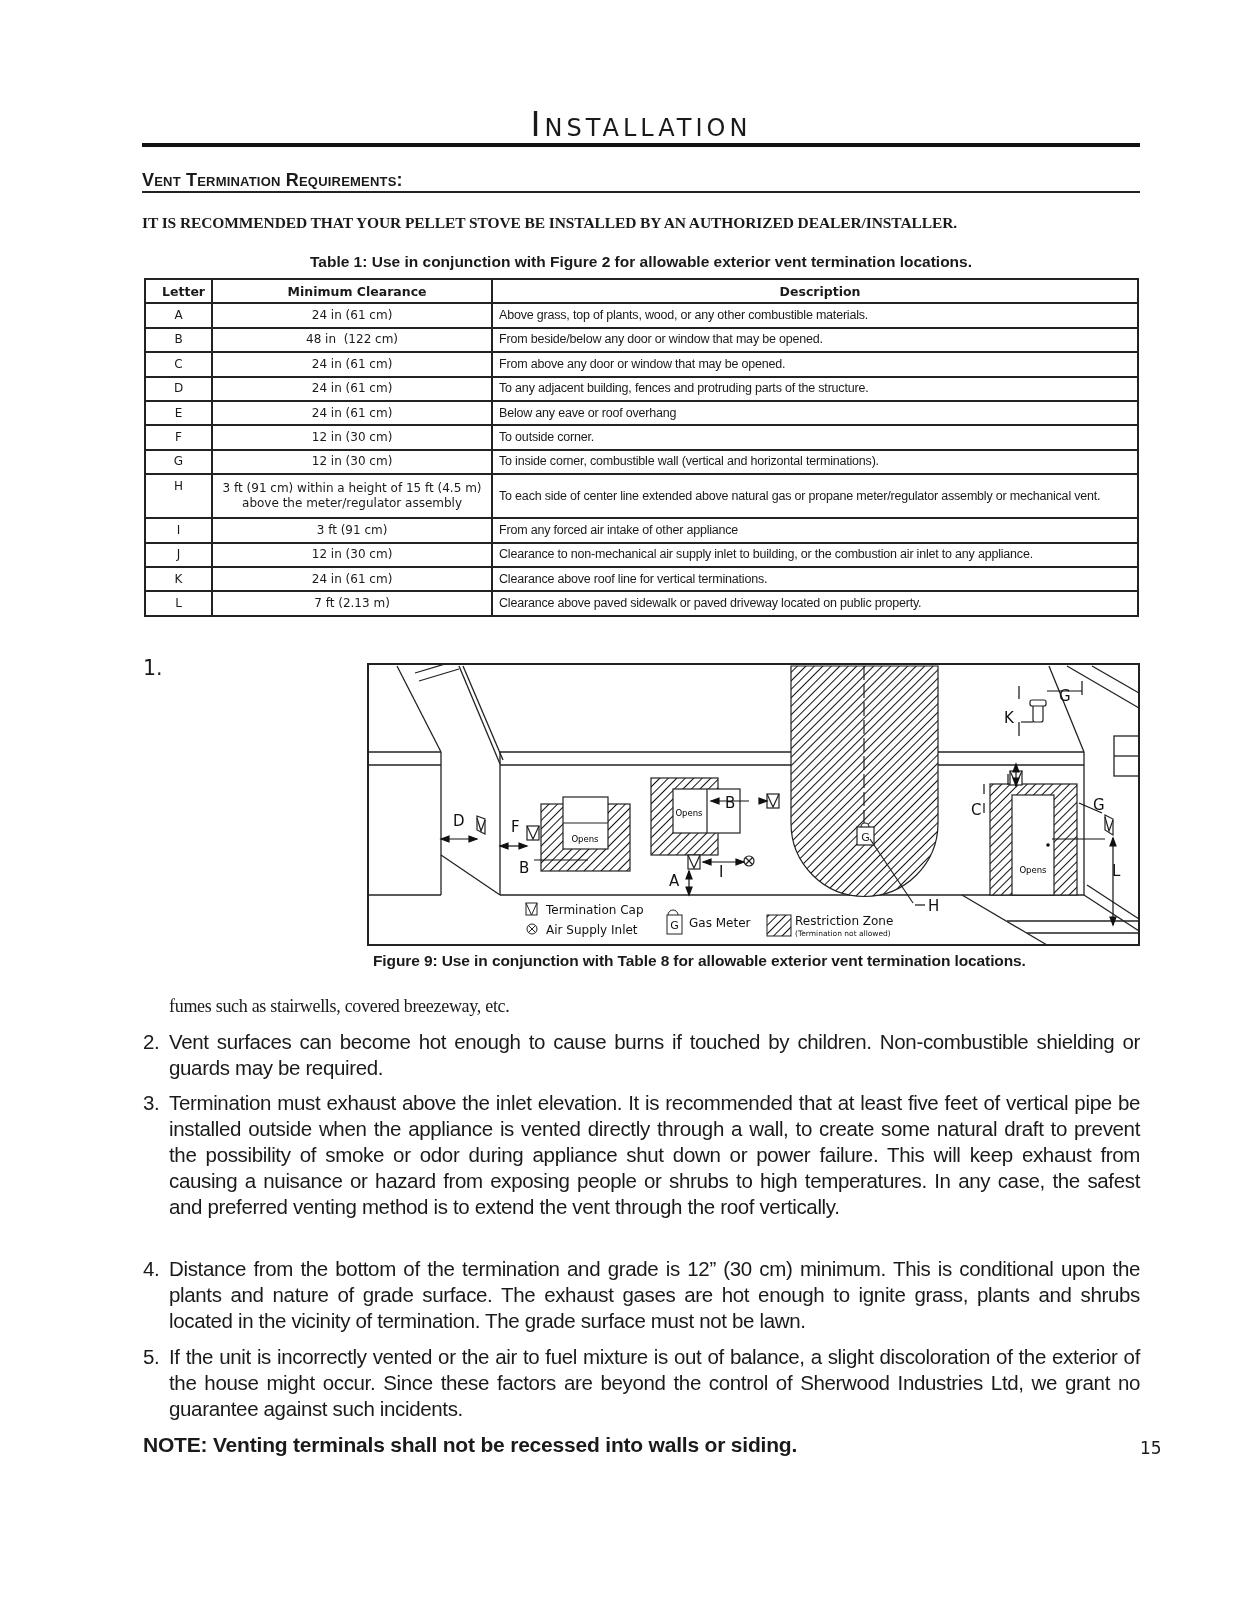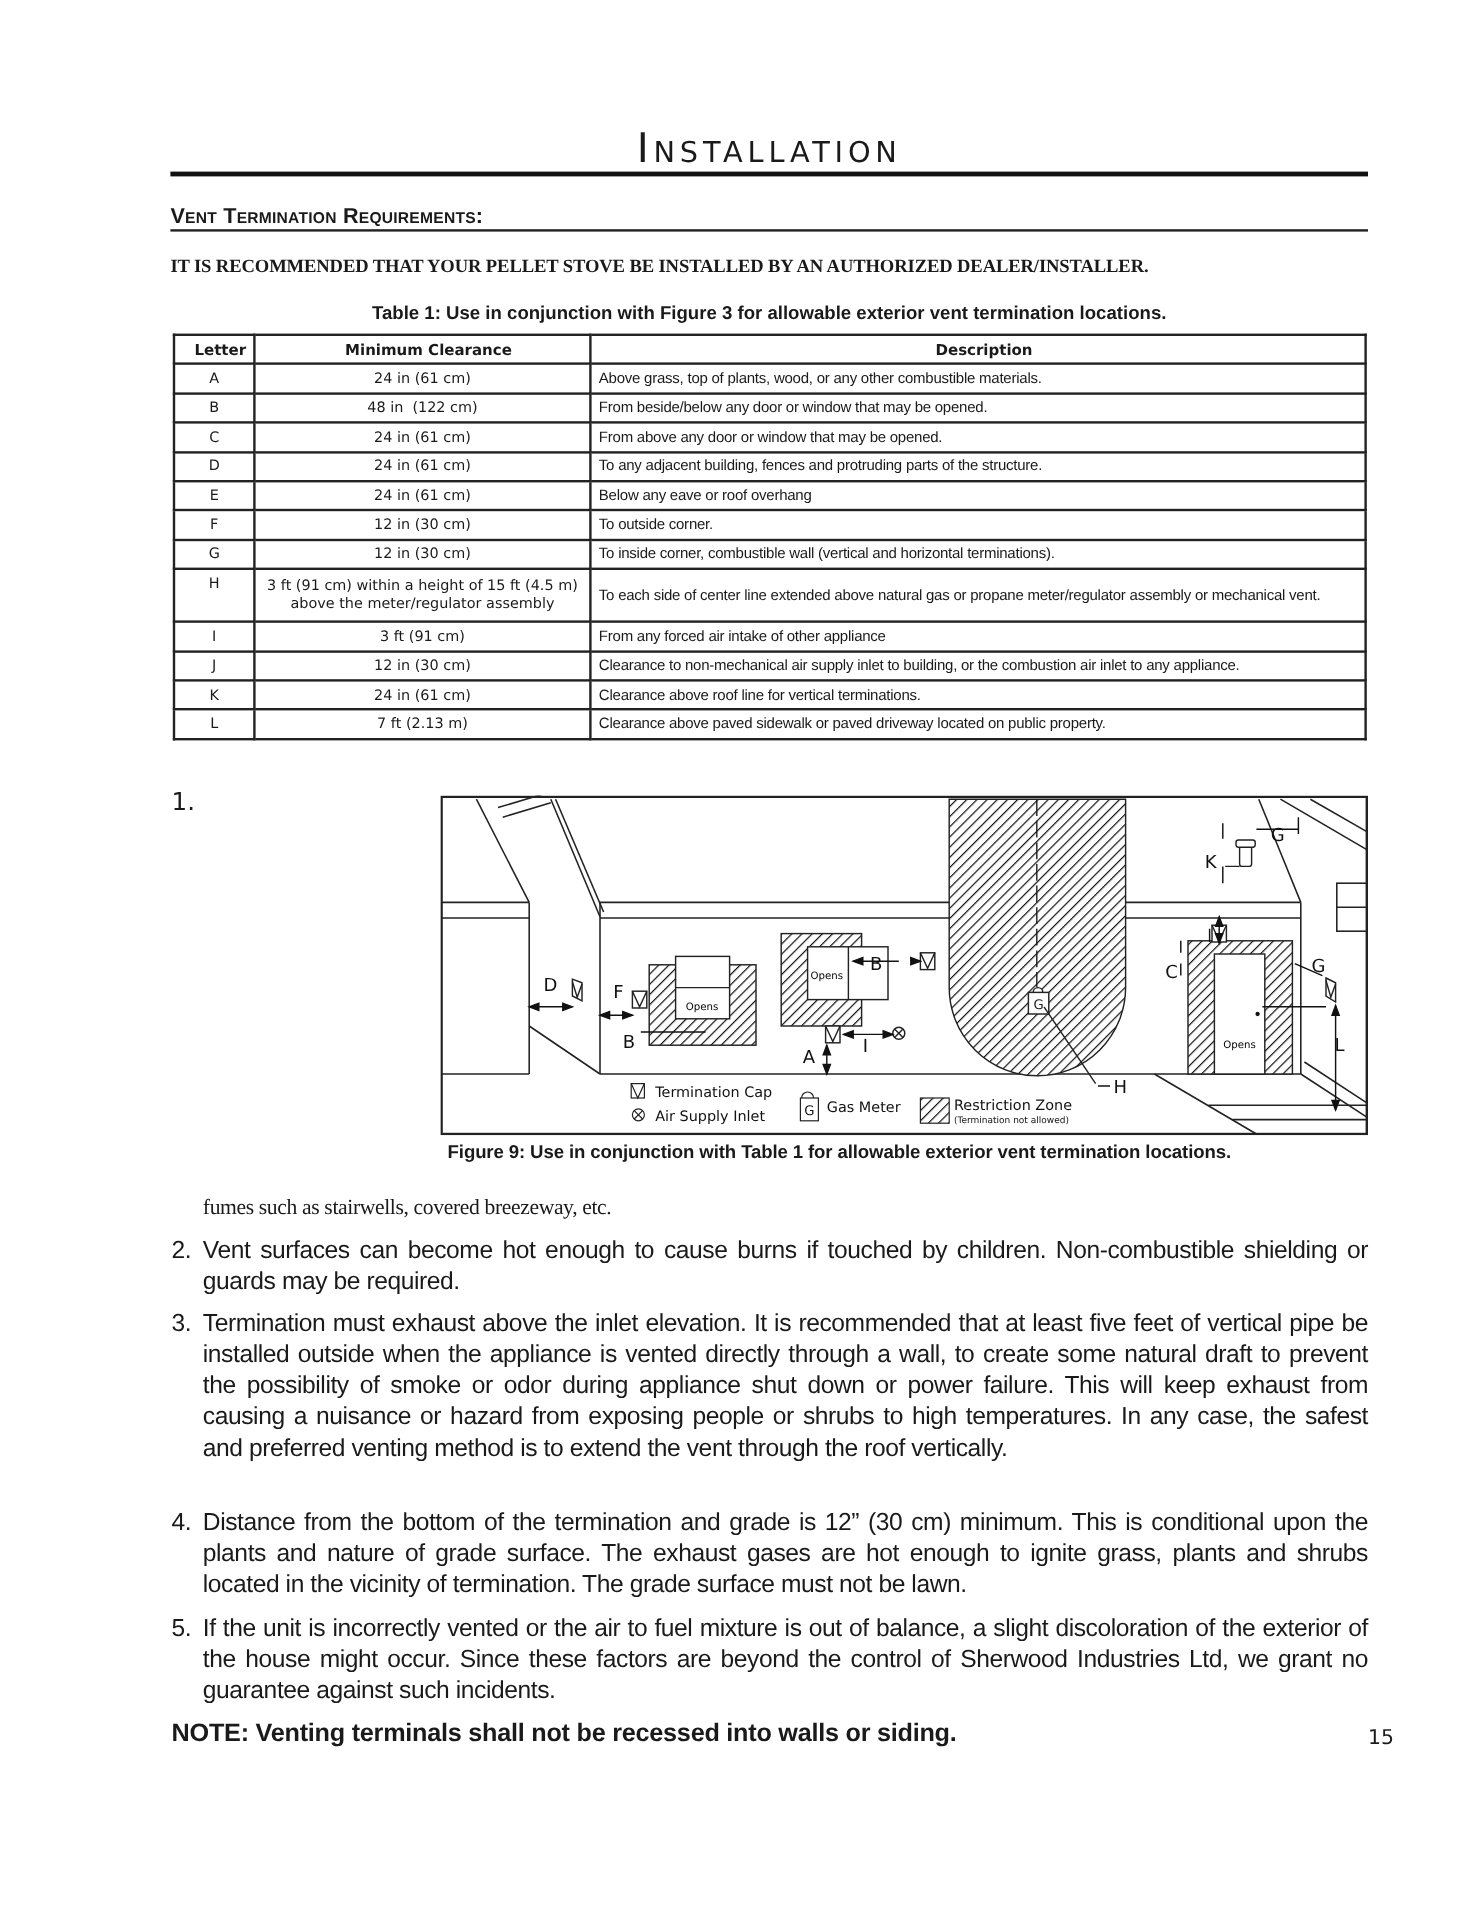--- a/index.html
+++ b/index.html
@@ -61,21 +61,21 @@
 <body>
 
 <div class="page-title">Installation</div>
 <div class="title-rule"></div>
 
 <div class="section-heading">Vent Termination Requirements:</div>
 <div class="section-rule"></div>
 
 <div class="recommend">IT IS RECOMMENDED THAT YOUR PELLET STOVE BE INSTALLED BY AN AUTHORIZED DEALER/INSTALLER.</div>
 
-<div class="table-caption">Table 1: Use in conjunction with Figure 3 for allowable exterior vent termination locations.</div>
+<div class="table-caption">Table 1: Use in conjunction with Figure 2 for allowable exterior vent termination locations.</div>
 
 <table class="clearance">
   <thead>
     <tr>
       <th>Letter</th>
       <th>Minimum Clearance</th>
       <th>Description</th>
     </tr>
   </thead>
   <tbody>
@@ -334,21 +334,21 @@
         <text x="322" y="264" font-size="12">Gas Meter</text>
       </g>
       <g>
         <rect x="400" y="252" width="24" height="21" fill="url(#hatch)" stroke="#222" stroke-width="1"></rect>
         <text x="428" y="262" font-size="12">Restriction Zone</text>
         <text x="428" y="273" font-size="7.5">(Termination not allowed)</text>
       </g>
     </g>
   </svg>
 </div>
-<div class="figure-caption">Figure 9: Use in conjunction with Table 1 for allowable exterior vent termination locations.</div>
+<div class="figure-caption">Figure 9: Use in conjunction with Table 8 for allowable exterior vent termination locations.</div>
 
 <div class="list item2">
   <div class="item"><span class="num">2.</span><span>Vent surfaces can become hot enough to cause burns if touched by children. Non-combustible shielding or guards may be required.</span></div>
 </div>
 <div class="list item3">
   <div class="item"><span class="num">3.</span><span>Termination must exhaust above the inlet elevation. It is recommended that at least five feet of vertical pipe be installed outside when the appliance is vented directly through a wall, to create some natural draft to prevent the possibility of smoke or odor during appliance shut down or power failure. This will keep exhaust from causing a nuisance or hazard from exposing people or shrubs to high temperatures. In any case, the safest and preferred venting method is to extend the vent through the roof vertically.</span></div>
 </div>
 <div class="list item4">
   <div class="item"><span class="num">4.</span><span>Distance from the bottom of the termination and grade is 12” (30 cm) minimum. This is conditional upon the plants and nature of grade surface. The exhaust gases are hot enough to ignite grass, plants and shrubs located in the vicinity of termination. The grade surface must not be lawn.</span></div>
 </div>

